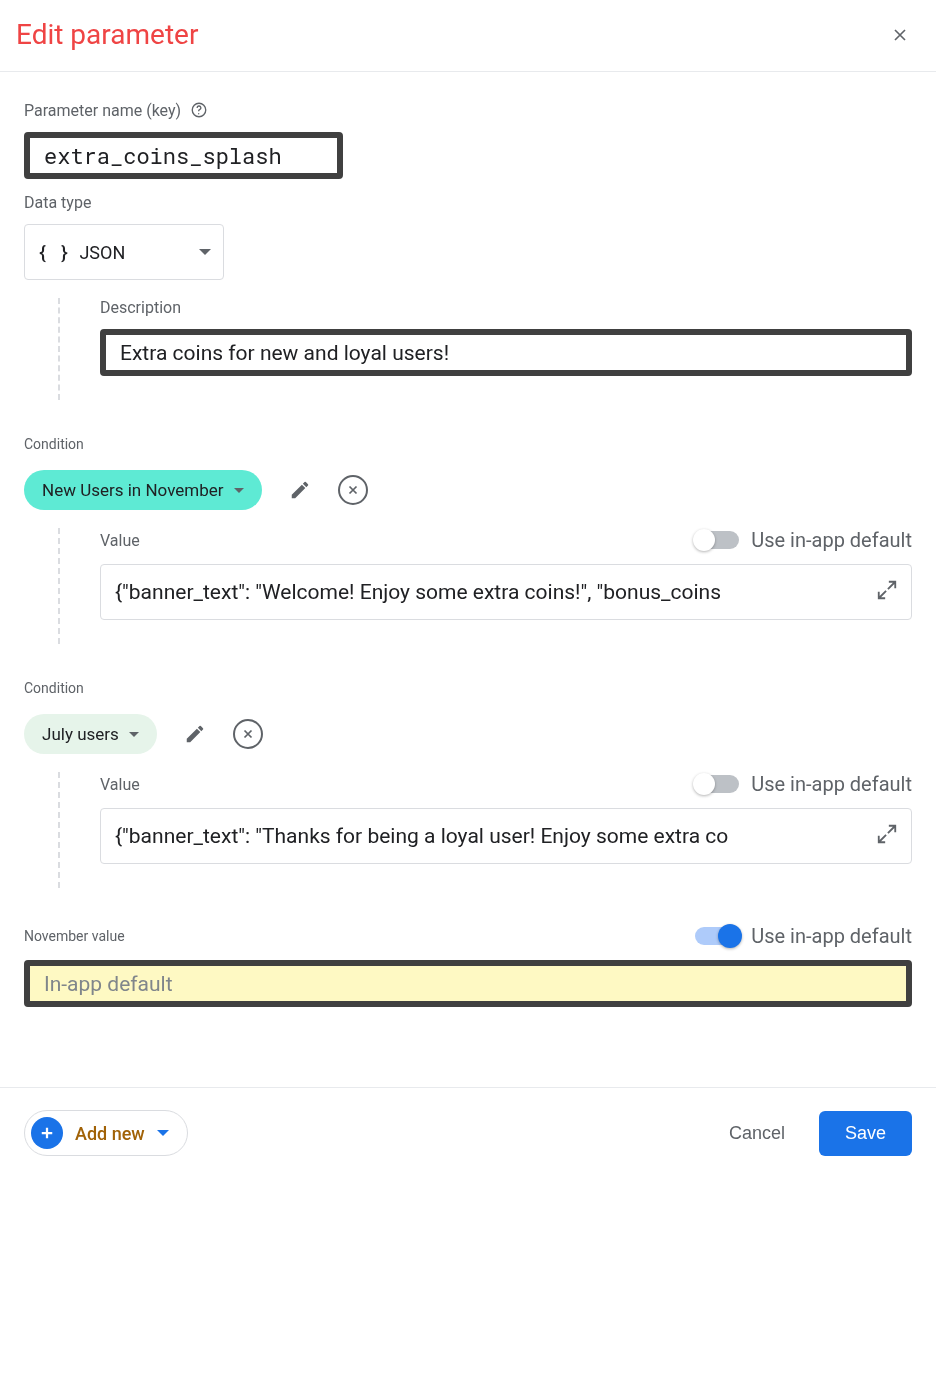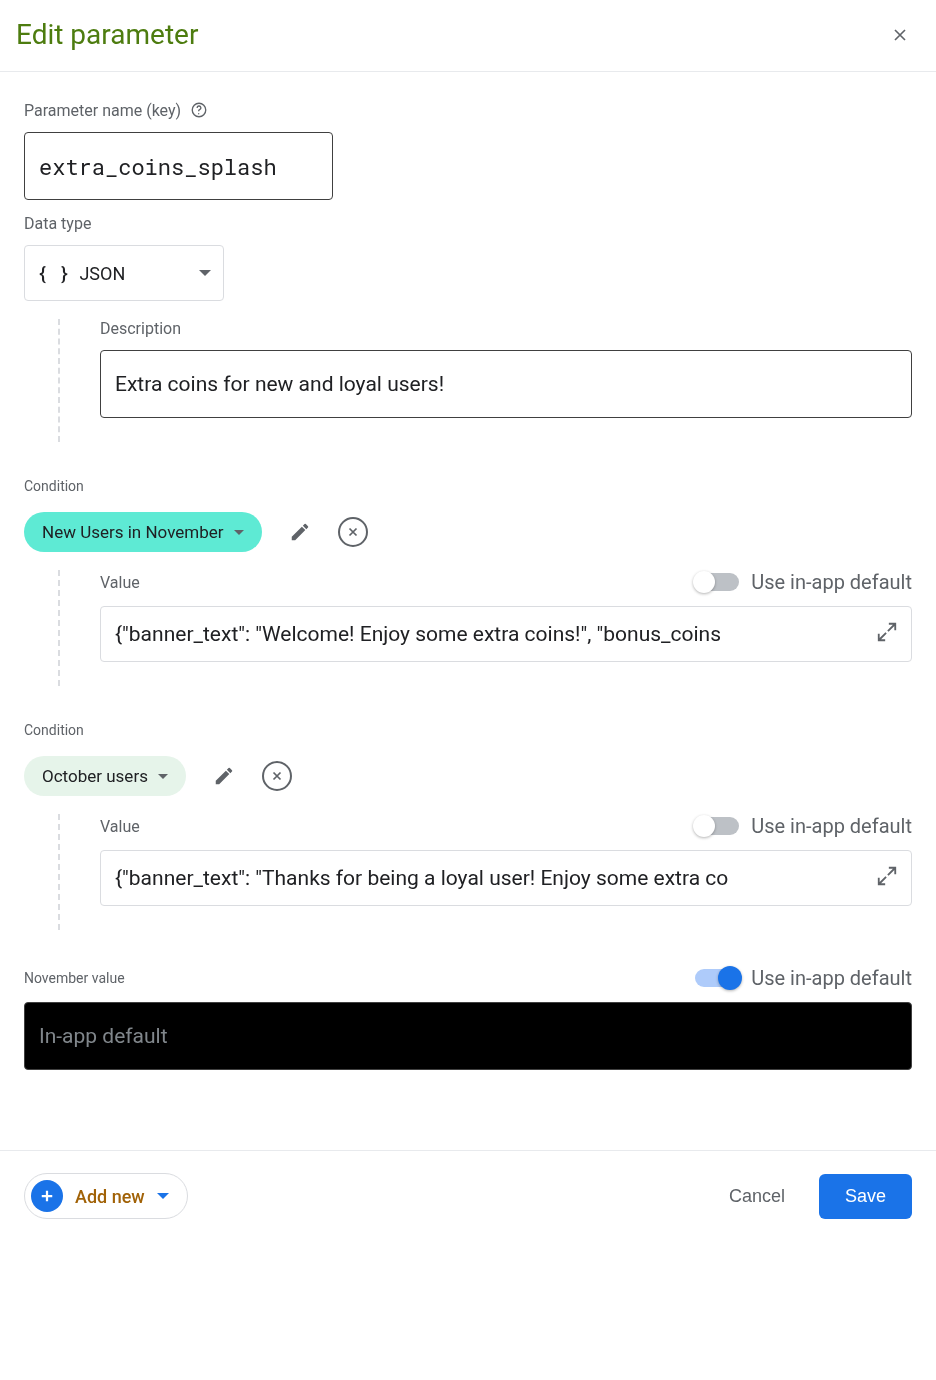--- a/index.html
+++ b/index.html
@@ -14,21 +14,21 @@
     display: flex;
     align-items: center;
     justify-content: space-between;
     padding: 18px 24px 20px 16px;
     border-bottom: 1px solid #e8eaed;
   }
   .header h1 {
     font-size: 28px;
     font-weight: 400;
     margin: 0;
-    color: #4d7c0f;
+    color: #ef4444;
   }
   .close-x {
     width: 24px; height: 24px;
     display: flex; align-items: center; justify-content: center;
     cursor: pointer;
     color: #5f6368;
   }
   .close-x svg { width: 20px; height: 20px; }
 
   .body {
@@ -52,33 +52,33 @@
     align-items: center;
     gap: 8px;
   }
   .help-icon {
     width: 20px; height: 20px;
     display: inline-flex; align-items: center; justify-content: center;
     color: #5f6368;
   }
   .help-icon svg { width: 18px; height: 18px; }
   .text-input {
-    height: 68px;
-    border: 1px solid #404040;
+    height: 47px;
+    border: 6px solid #404040;
     border-radius: 4px;
     padding: 12px 14px;
     font-size: 22px;
     font-family: "Roboto Mono", Menlo, Consolas, monospace;
     color: #202124;
     background: #fff;
     width: 100%;
   }
   .text-input.sans { font-family: inherit; font-size: 21px; }
   .text-input.disabled {
-    background: #000000;
+    background: #fef9c3;
     color: #80868b;
     font-family: inherit;
     font-size: 21px;
   }
   .select-box {
     height: 56px;
     border: 1px solid #dadce0;
     border-radius: 4px;
     display: flex;
     align-items: center;
@@ -364,21 +364,21 @@
             <path d="M14 3h7v7M10 21H3v-7M21 3l-8 8M3 21l8-8"></path>
           </svg>
       </span>
     </div>
   </div>
 
   
   <div class="section-heading">Condition</div>
   <div class="chip-row">
     <span class="chip green">
-      <span>October users</span>
+      <span>July users</span>
       <span class="mini-caret"></span>
     </span>
     <span class="icon-btn">
       <svg viewBox="0 0 24 24" fill="currentColor">
           <path d="M3 17.25V21h3.75L17.81 9.94l-3.75-3.75L3 17.25zM20.71 7.04a1 1 0 0 0 0-1.41l-2.34-2.34a1 1 0 0 0-1.41 0l-1.83 1.83 3.75 3.75 1.83-1.83z"></path>
         </svg>
     </span>
     <span class="icon-circle">
       <svg viewBox="0 0 24 24" fill="none" stroke="currentColor" stroke-width="3">
           <path d="M18 6 6 18M6 6l12 12"></path>

